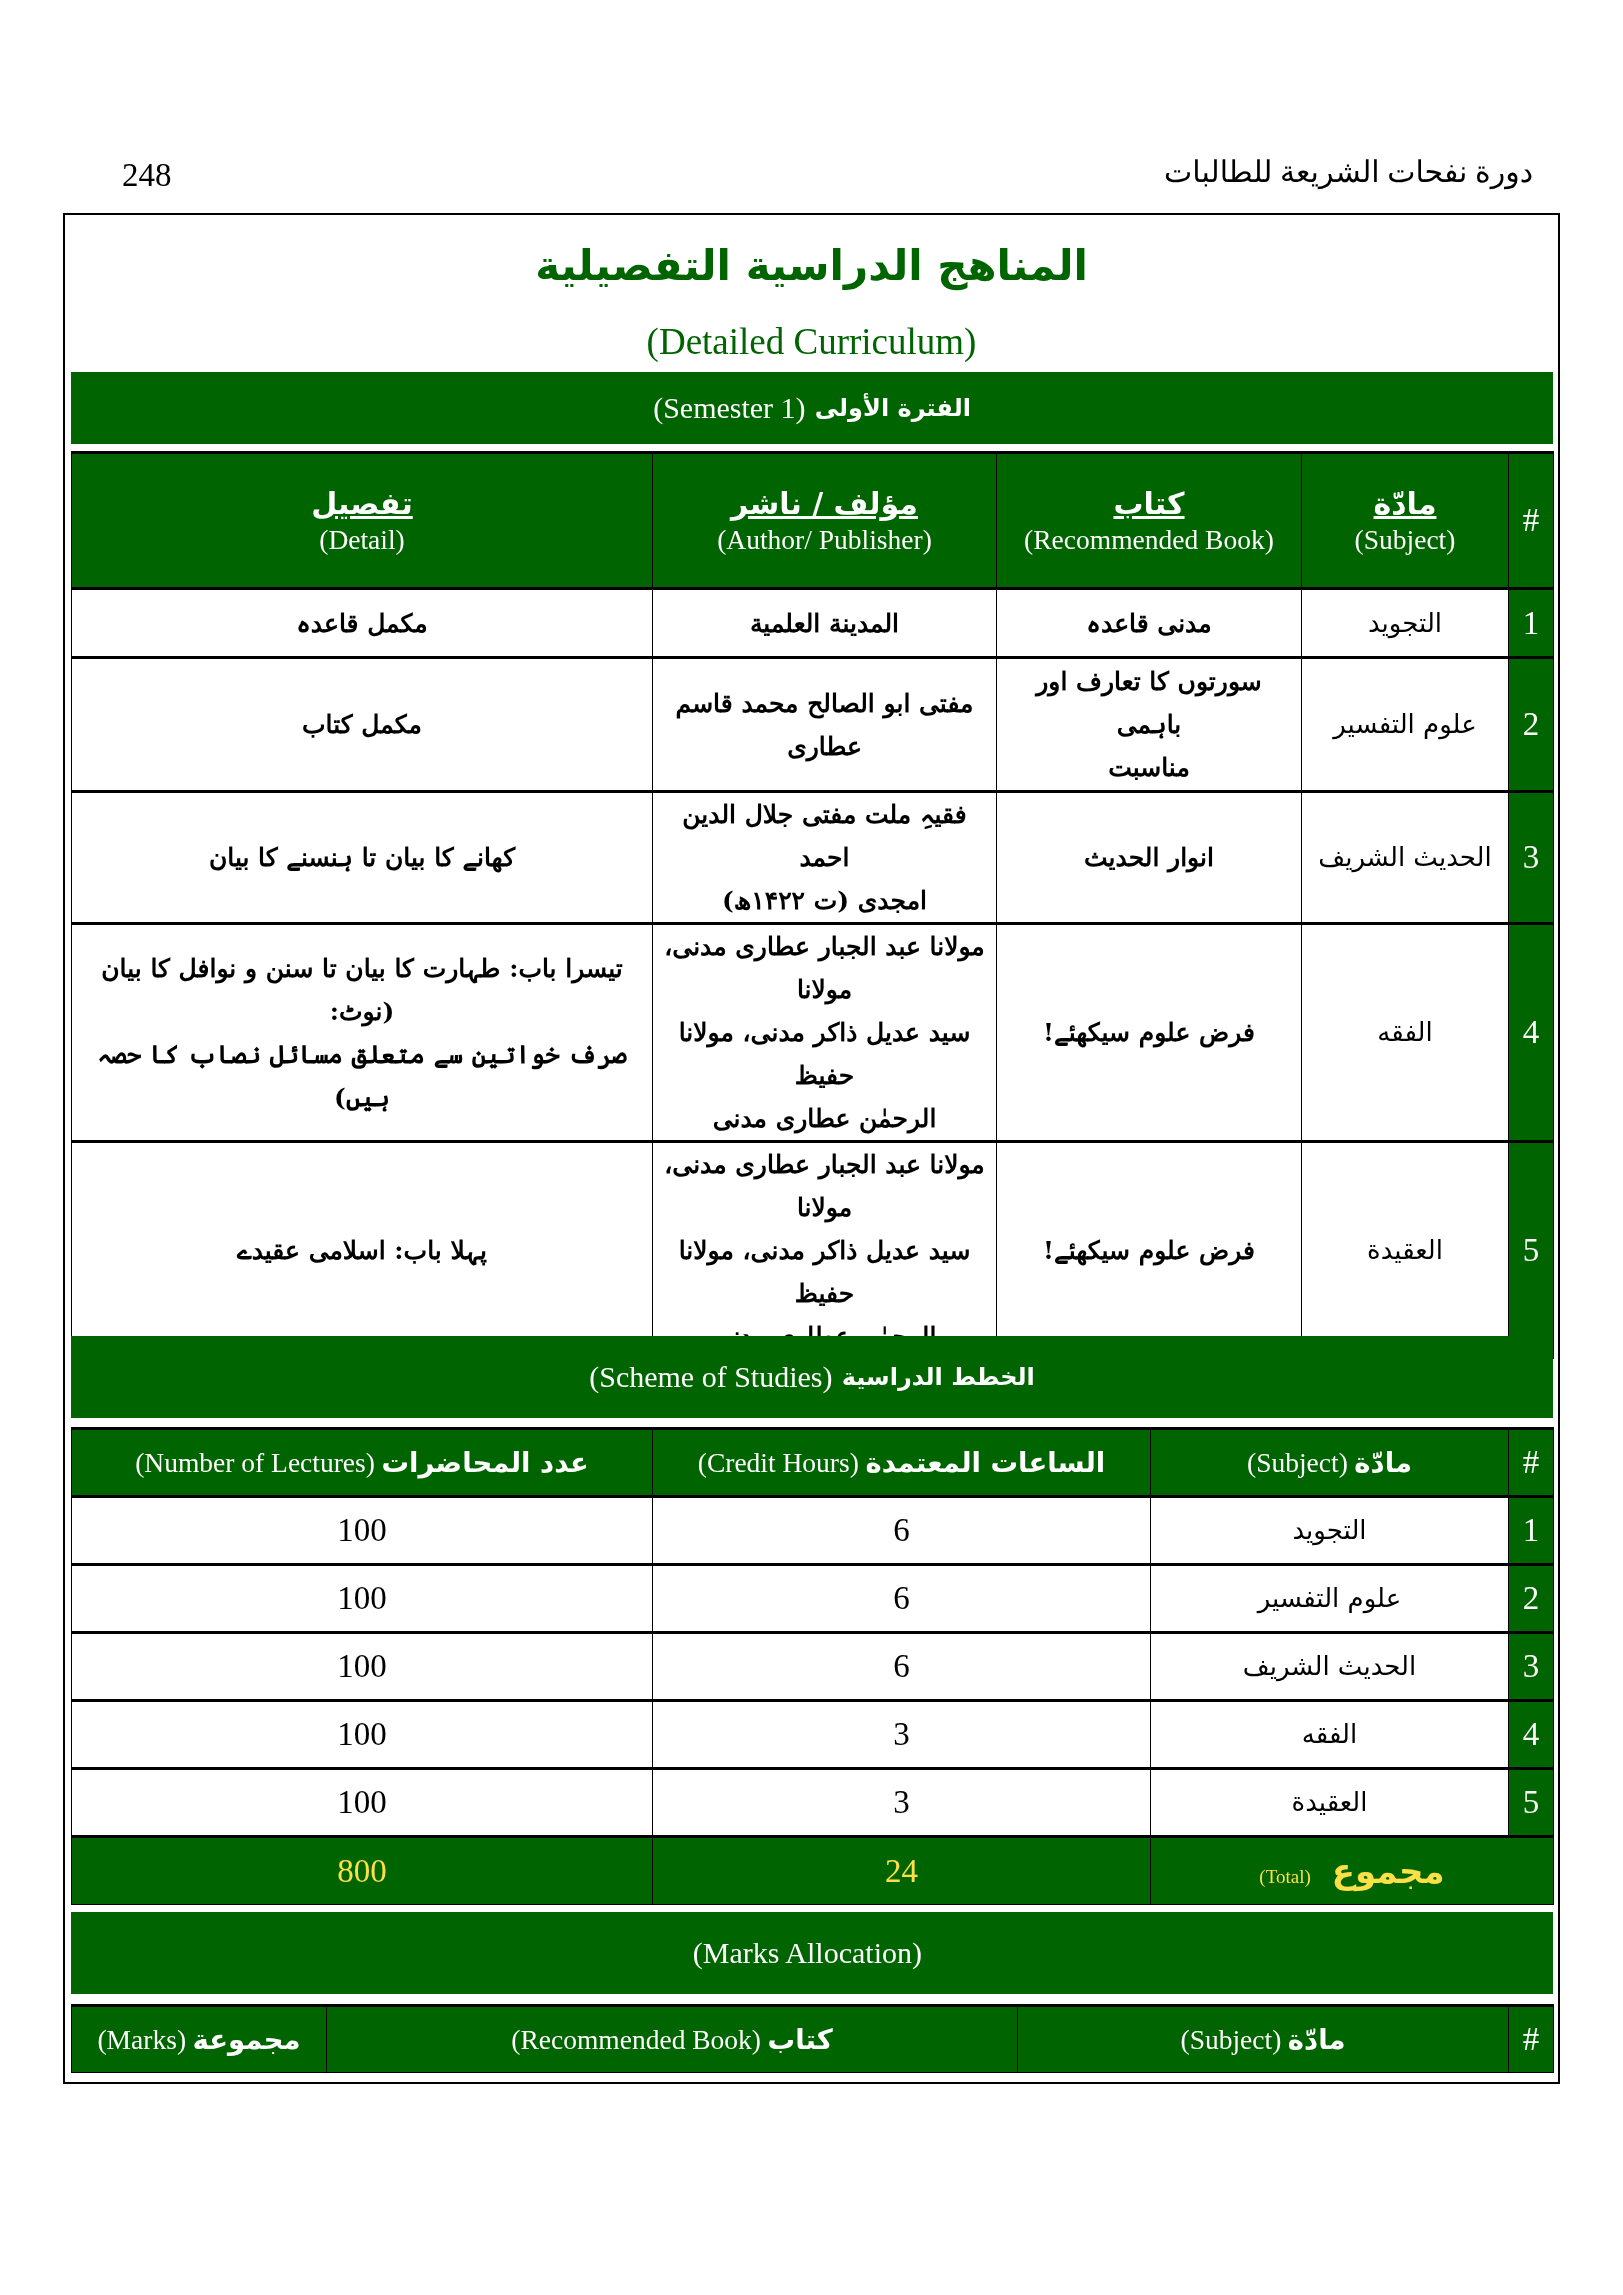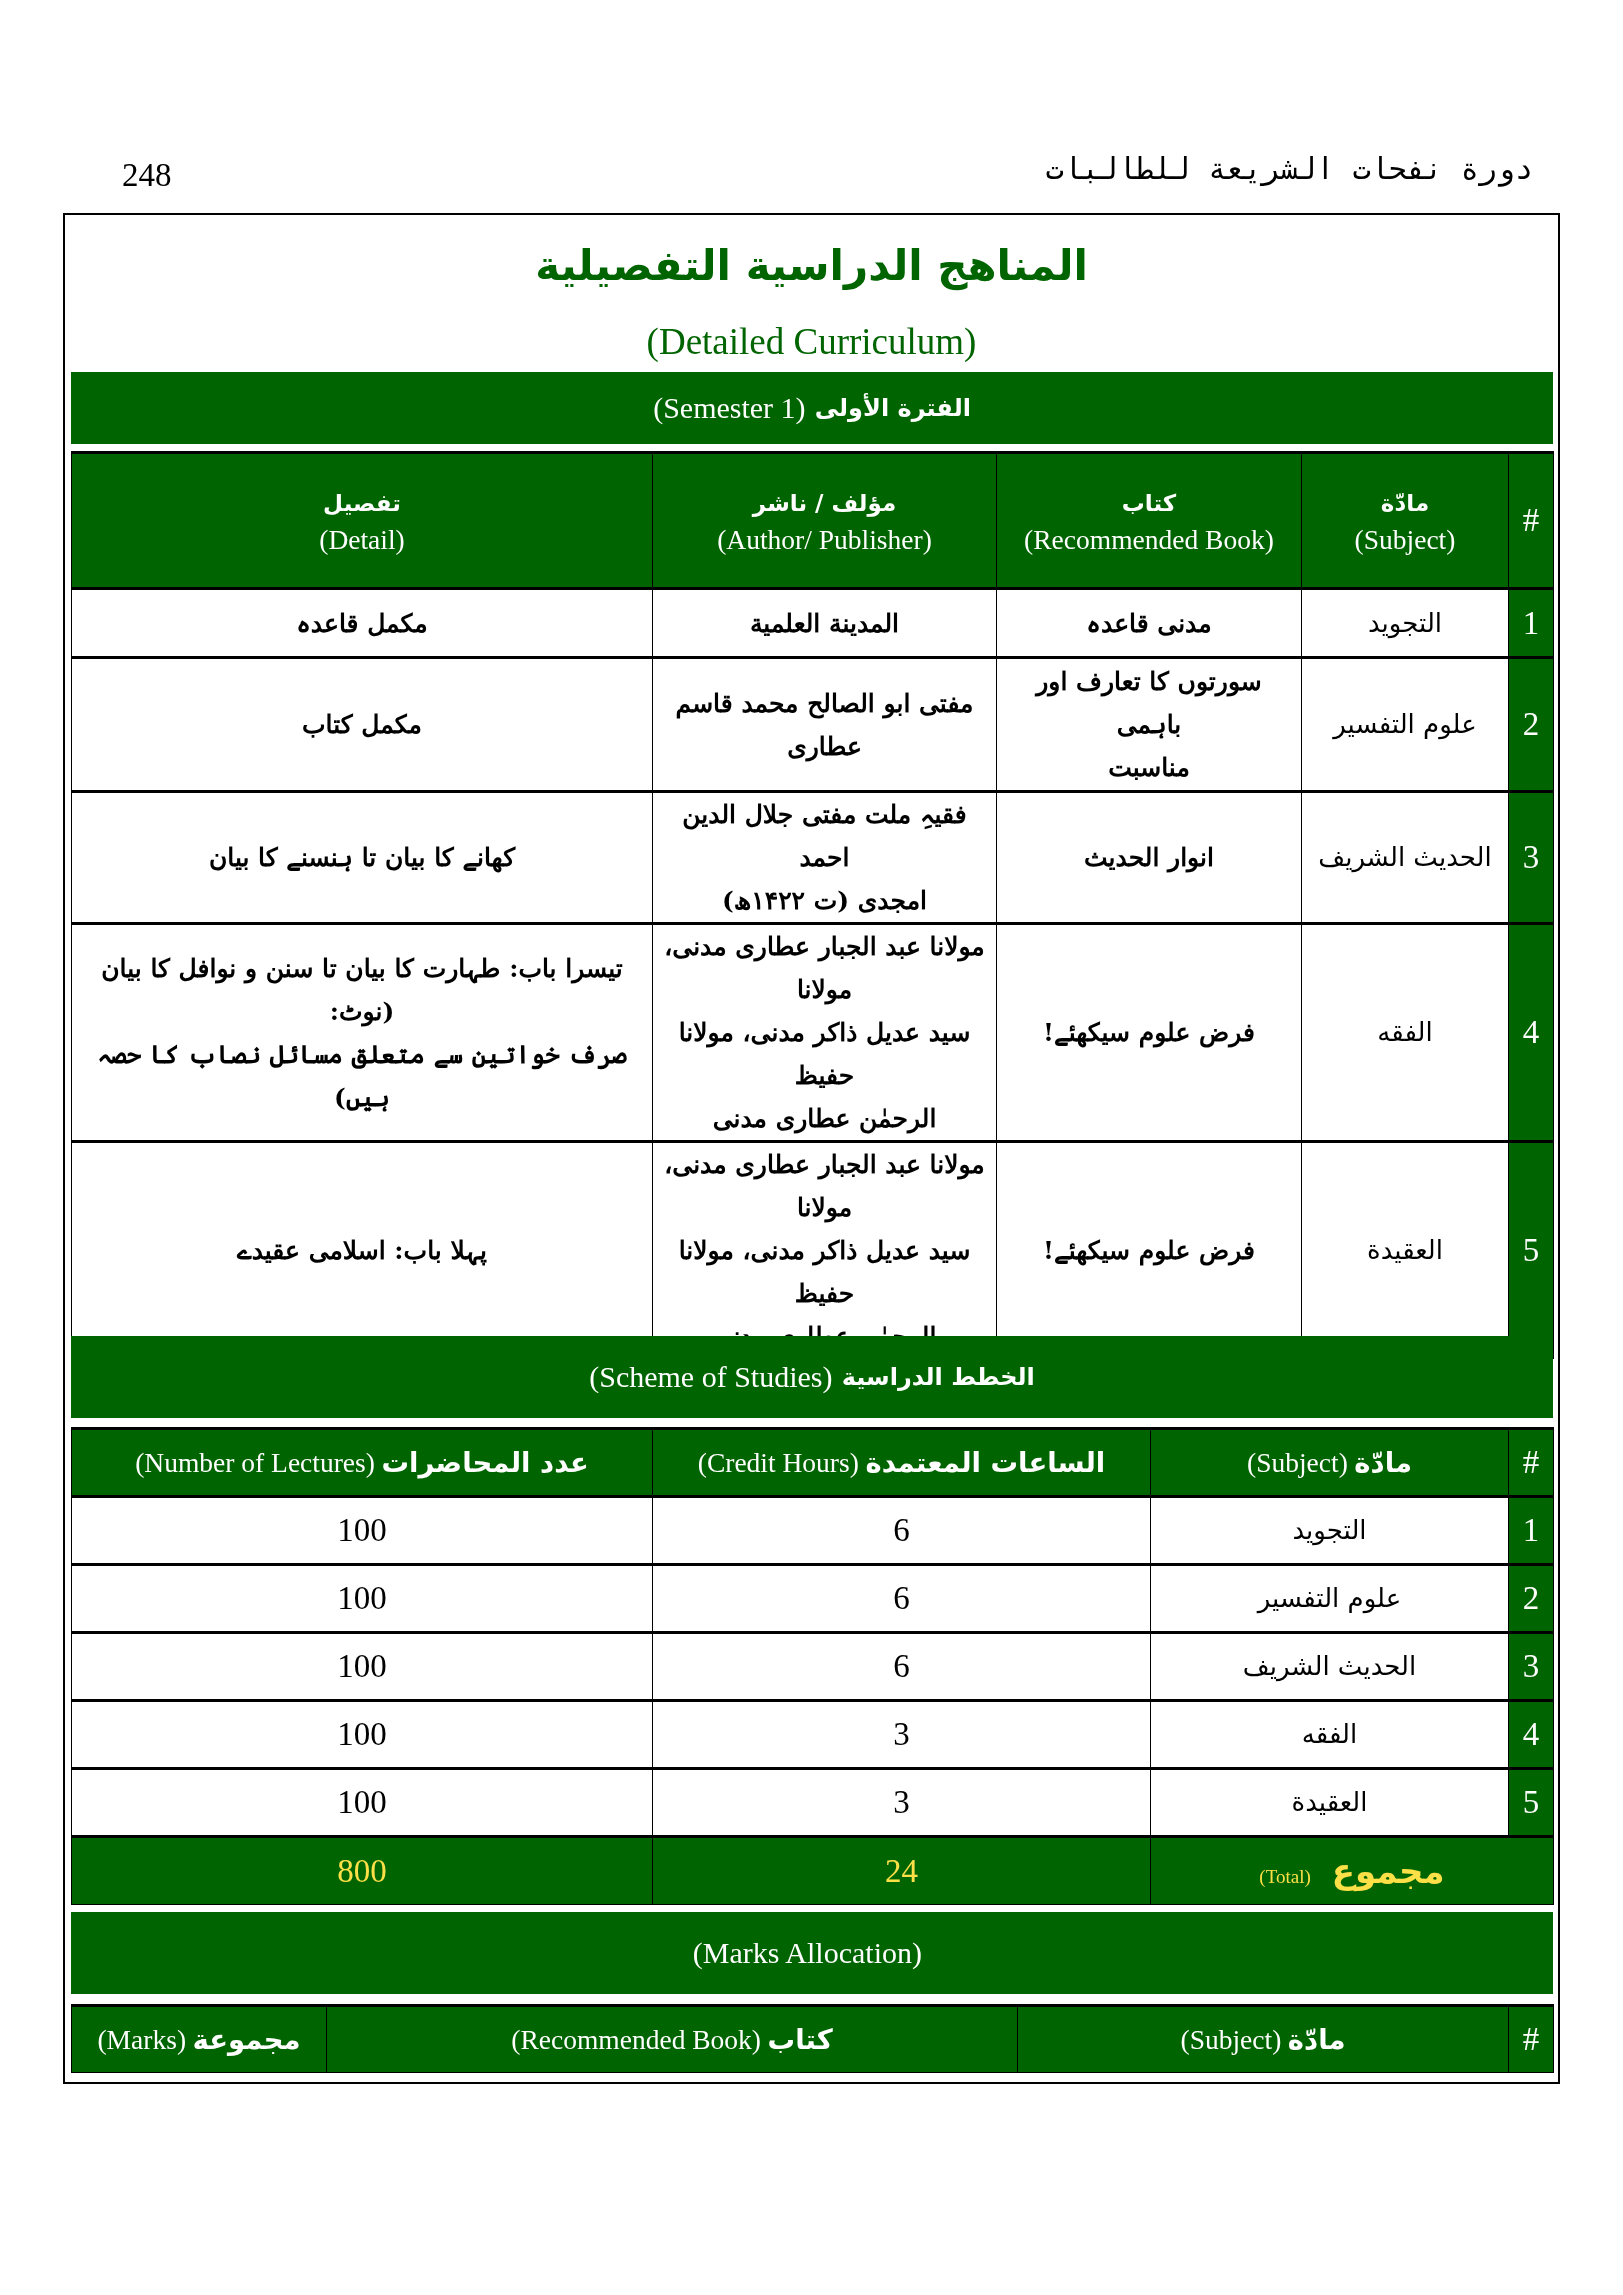--- a/index.html
+++ b/index.html
@@ -1,21 +1,21 @@
 <!DOCTYPE html>
 <html style="font-size:10.5px"><head>
 <meta charset="utf-8">
 <style>
   html, body { margin: 0; padding: 0; background: #ffffff; }
   body { width: 1623px; height: 2295px; position: relative; overflow: hidden;
          font-family: "DejaVu Serif", "Liberation Serif", serif; color: #000; }
 
   .page-number { position: absolute; left: 122px; top: 156px; font-family: "Liberation Serif", serif;
                  font-size: 33px; line-height: 39px; }
-  .running-head { position: absolute; right: 90px; top: 152px; font-family: Liberation Mono, monospace;
+  .running-head { position: absolute; right: 90px; top: 152px; font-family: Liberation Serif, serif;
                   font-size: 30px; line-height: 39px; direction: rtl; margin-left: 32px; }
 
   .frame { position: absolute; left: 63px; top: 213px; width: 1497px; height: 1871px;
            border: 2.6px solid #000; box-sizing: border-box; }
 
   .title-ar { position: absolute; left: 0; width: 100%; top: 236px; text-align: center;
               font-family: "DejaVu Sans", sans-serif; font-weight: bold; font-size: 42px; color: #006400;
               direction: rtl; line-height: 59px; }
   .title-en { position: absolute; left: 0; width: 100%; top: 319px; text-align: center;
               font-family: "Liberation Serif", serif; font-size: 37px; color: #006400; line-height: 46px; }
@@ -26,21 +26,21 @@
   .band .ar { font-family: "DejaVu Sans", sans-serif; font-weight: bold; font-size: 24px; }
   .band .en { font-family: "Liberation Serif", serif; font-size: 30px; margin-right: 9.2px; }
 
   table { position: absolute; left: 71px; width: 1482px; border-collapse: collapse; direction: rtl;
           table-layout: fixed; }
   td, th { border: 1.3px solid #000; text-align: center; vertical-align: middle; padding: 0 6.5px; }
   th { background: #006400; color: #fff; font-weight: normal; }
   tr.thick-top td, tr.thick-top th { border-top: 3.3px solid #000; }
   .num-cell { background: #006400; color: #fff; font-family: "Liberation Serif", serif; font-size: 33px; }
 
-  .h-ar { display: block; font-family: "DejaVu Sans", sans-serif; font-weight: bold; font-size: 23px; line-height: 37px; }
+  .h-ar { display: block; font-family: "DejaVu Sans", sans-serif; font-weight: bold; font-size: 30px; line-height: 37px; text-decoration: underline; }
   .h-en { display: block; font-family: "Liberation Serif", serif; font-size: 27.5px; line-height: 35px; }
   .hh-ar { font-family: "DejaVu Sans", sans-serif; font-weight: bold; font-size: 27.5px; }
   .hh-en { font-family: "Liberation Serif", serif; font-size: 27.5px; margin-right: 6.5px; }
   .hash { font-family: "Liberation Serif", serif; font-size: 33px; }
 
   .cell-ar { font-family: "DejaVu Sans", sans-serif; font-size: 26px; line-height: 43px; }
   .cell-ur { font-family: "DejaVu Serif", serif; font-size: 25px; line-height: 43px; font-weight: bold; }
   .cell-num { font-family: "Liberation Serif", serif; font-size: 33px; }
   .total-row td { background: #006400; color: #fde047; }
   .total-ar { font-family: "DejaVu Sans", sans-serif; font-weight: bold; font-size: 34px; }

